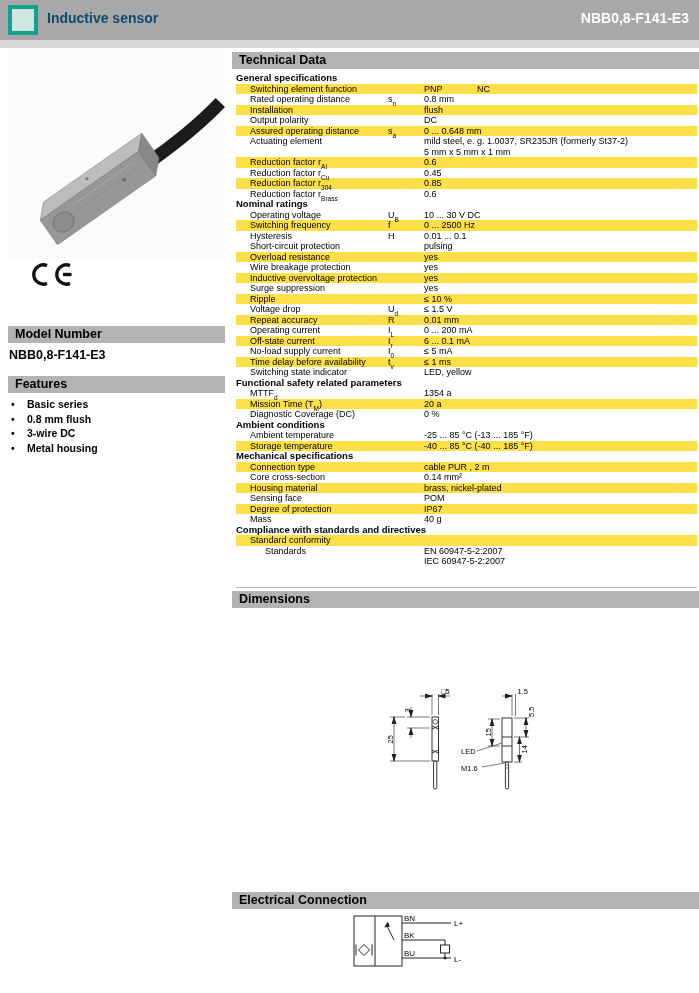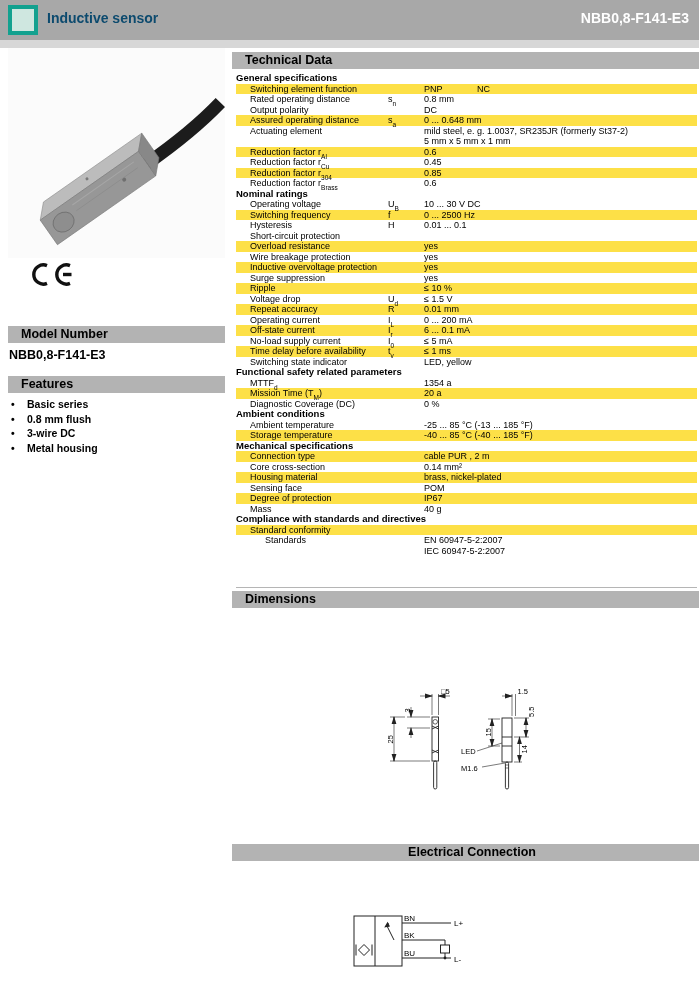--- a/index.html
+++ b/index.html
@@ -7,21 +7,21 @@
        font-family:"Liberation Sans",sans-serif;color:#000;overflow:hidden;}
   
   .topbar{position:absolute;left:0;top:0;width:699px;height:40px;background:#a8a8a8;}
   .logo{position:absolute;left:8px;top:5px;width:30px;height:30px;background:#cfe7e0;
         border:4px solid #13a18f;box-sizing:border-box;}
   .top-title{position:absolute;left:47px;top:10px;color:#0c4a6e;font-weight:bold;font-size:14px;}
   .top-model{position:absolute;right:10px;top:10px;color:#fff;font-weight:bold;font-size:14px;}
   .substrip{position:absolute;left:0;top:40px;width:699px;height:8px;background:#d7d7d7;}
   
   .bar{position:absolute;background:#b3b3b3;font-weight:bold;font-size:12.5px;
-       line-height:17px;height:17px;padding-left:13px;box-sizing:border-box;}
+       line-height:17px;height:17px;padding-left:7px;box-sizing:border-box;}
   .bar-left{left:8px;width:217px;}
   .bar-right{left:232px;width:467px;}
   
   #photo{position:absolute;left:8px;top:48px;}
   #ce{position:absolute;left:27px;top:261px;}
   #model-val{position:absolute;left:9px;top:348px;font-weight:bold;font-size:12.5px;}
   #features-list{position:absolute;left:11px;top:397px;width:210px;}
   .feat{display:flex;font-weight:bold;font-size:10.5px;line-height:14.6px;}
   .feat .dot{width:16px;flex:none;}
   
@@ -105,20 +105,27 @@
         <div><span class="v1">PNP</span><span>NC</span></div>
       </span>
     </div>
     <div class="trow">
       <span class="lbl">Rated operating distance</span>
       <span class="sym">s<sub>n</sub></span>
       <span class="val">
         <div>0.8 mm</div>
       </span>
     </div>
+    <div class="trow shaded">
+      <span class="lbl">Installation</span>
+      <span class="sym"></span>
+      <span class="val">
+        <div>flush</div>
+      </span>
+    </div>
     <div class="trow">
       <span class="lbl">Output polarity</span>
       <span class="sym"></span>
       <span class="val">
         <div>DC</div>
       </span>
     </div>
     <div class="trow shaded">
       <span class="lbl">Assured operating distance</span>
       <span class="sym">s<sub>a</sub></span>
@@ -180,20 +187,23 @@
     <div class="trow">
       <span class="lbl">Hysteresis</span>
       <span class="sym">H</span>
       <span class="val">
         <div>0.01 ... 0.1</div>
       </span>
     </div>
     <div class="trow">
       <span class="lbl">Short-circuit protection</span>
       <span class="sym"></span>
+      <span class="val">
+        <div>pulsing</div>
+      </span>
     </div>
     <div class="trow shaded">
       <span class="lbl">Overload resistance</span>
       <span class="sym"></span>
       <span class="val">
         <div>yes</div>
       </span>
     </div>
     <div class="trow">
       <span class="lbl">Wire breakage protection</span>
@@ -455,21 +465,21 @@
     <text transform="rotate(-90 40.5 59)" x="36" y="61.5">25</text>
     <text x="167.5" y="14">1.5</text>
     <text transform="rotate(-90 181 31)" x="175" y="33.5">5.5</text>
     <text transform="rotate(-90 138 52)" x="133.5" y="54.5">15</text>
     <text transform="rotate(-90 174.5 69)" x="170" y="71.5">14</text>
     <text x="111" y="74">LED</text>
     <text x="111" y="91">M1.6</text>
   </g>
 </svg>
 
-<div class="bar bar-right" style="top:844px;text-align:center;">Electrical Connection</div>
+<div class="bar bar-right" style="top:892px;">Electrical Connection</div>
 <svg id="elec-svg" width="124" height="66" viewBox="0 0 124 66">
   <g stroke="#222" stroke-width="1" fill="none">
     <rect x="6" y="5" width="48" height="50"></rect>
     <line x1="27" y1="5" x2="27" y2="55"></line>
     <polygon points="16,33.5 21.5,39 16,44.5 10.5,39"></polygon>
     <line x1="8" y1="33.5" x2="8" y2="44.5"></line>
     <line x1="24" y1="33.5" x2="24" y2="44.5"></line>
     <line x1="54" y1="12" x2="103" y2="12"></line>
     <line x1="54" y1="29" x2="97" y2="29"></line>
     <line x1="54" y1="47" x2="103" y2="47"></line>

